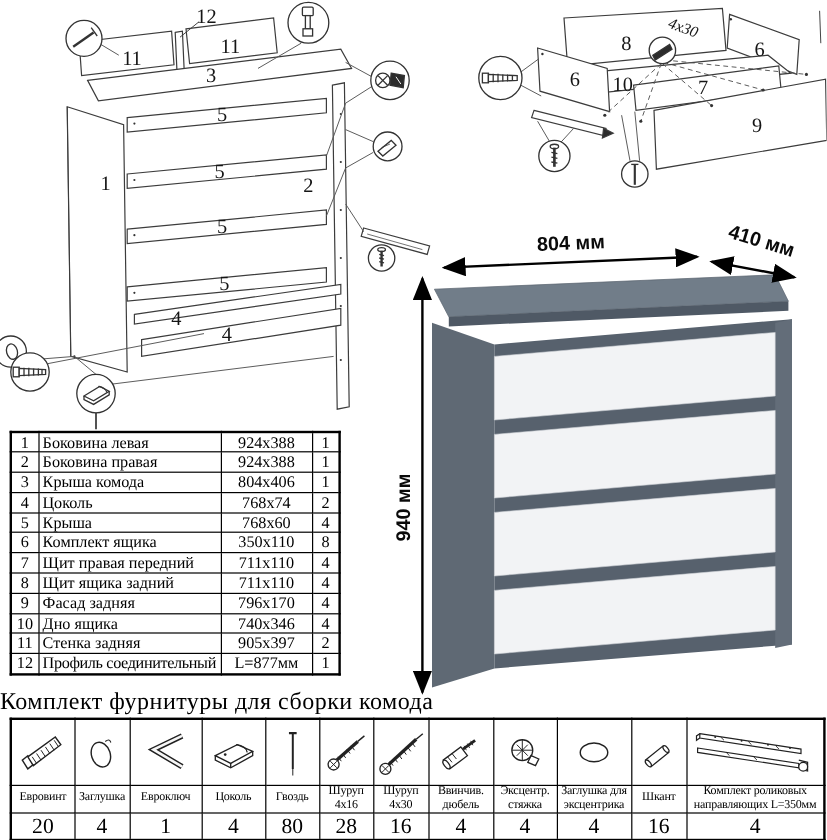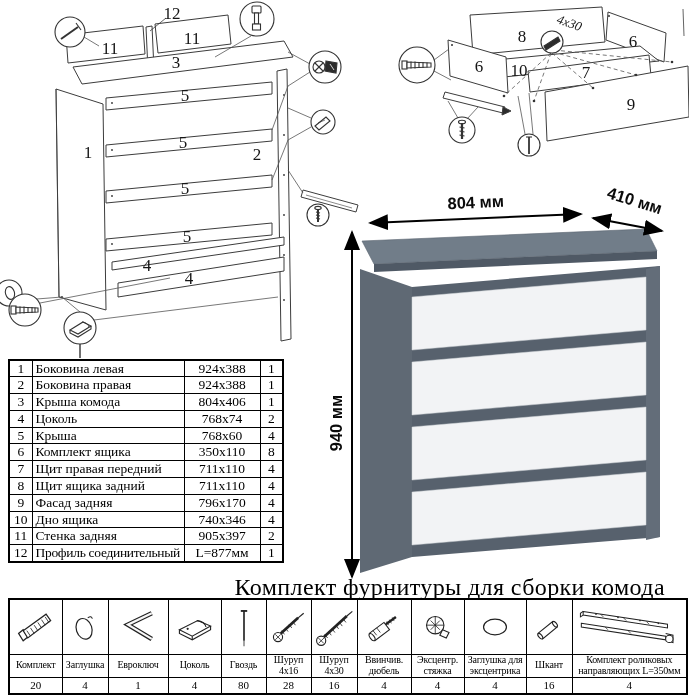--- a/index.html
+++ b/index.html
@@ -15,29 +15,29 @@
   
   #parts-table{left:8px;top:359px}
   #parts-table table{border-collapse:collapse;border:2px solid #000}
   #parts-table td{border:1px solid #000;font-size:13.5px;height:16.8px;
     line-height:14px;padding:0 3px;white-space:nowrap}
   #parts-table td.c{text-align:center}
   td.ind1{padding-left:16px}td.ind2{padding-left:27px}td.ind05{padding-left:10px}
   td.small{font-size:10.5px;letter-spacing:-.3px}
 
   
-  #kit-title{left:0;top:574px;width:665px;text-align:right;font-size:24px;letter-spacing:.4px}
+  #kit-title{left:0;top:574px;width:665px;text-align:left;font-size:20px;letter-spacing:.4px}
 
   
   #hw{left:8px;top:598px}
   #hw table{border-collapse:collapse;border:2px solid #000;table-layout:fixed}
   #hw td{border:1px solid #000;text-align:center;vertical-align:middle;overflow:hidden}
   #hw tr.icons td{height:55px}
   #hw tr.names td{height:23px;font-size:10px;line-height:10.5px;padding:0 1px;letter-spacing:-.2px}
-  #hw tr.qty td{height:17px;font-size:11px}
+  #hw tr.qty td{height:17px;font-size:18px}
   .hi{width:44px;height:44px;margin:0 auto}
   .hi-wide{width:108px;height:44px;margin:0 auto}
 </style>
 </head>
 <body>
 
 <div style="position:relative;width:689px;height:700px">
 
 <svg class="abs" style="left:0;top:0" width="372" height="358" viewBox="0 0 372 358">
   <g stroke="#3c3c3c" stroke-width="1" fill="#fff">
@@ -485,21 +485,21 @@
                 <g fill="#222" stroke="none">
                   <circle cx="20" cy="10" r="0.9"></circle>
                   <circle cx="44" cy="13.5" r="0.9"></circle>
                   <circle cx="68" cy="17" r="0.9"></circle>
                   <circle cx="88" cy="20" r="0.9"></circle>
                 </g>
               </svg>
         </td>
       </tr>
       <tr class="names">
-        <td>Комплект</td>
+        <td>Евровинт</td>
         <td>Заглушка</td>
         <td>Евроключ</td>
         <td>Цоколь</td>
         <td>Гвоздь</td>
         <td>Шуруп 4x16</td>
         <td>Шуруп 4x30</td>
         <td>Ввинчив. дюбель</td>
         <td>Эксцентр. стяжка</td>
         <td>Заглушка для эксцентрика</td>
         <td>Шкант</td>

